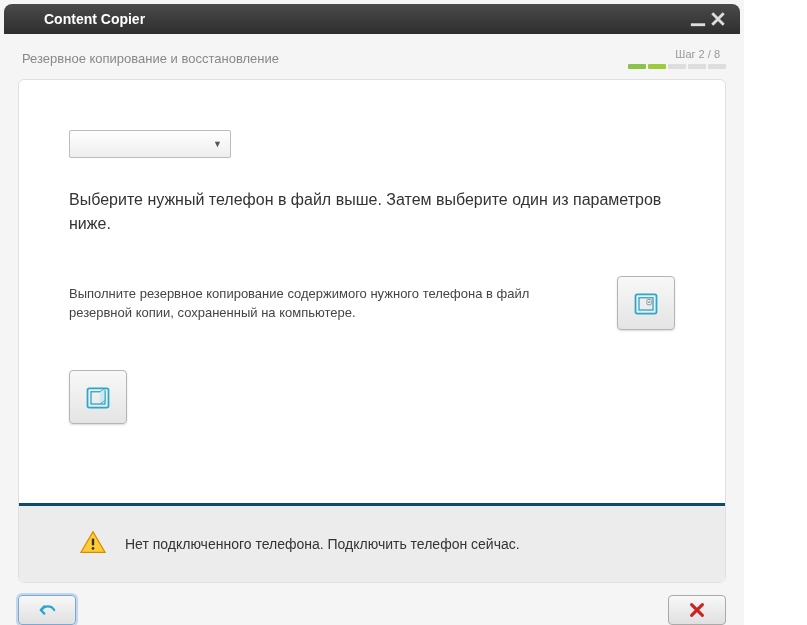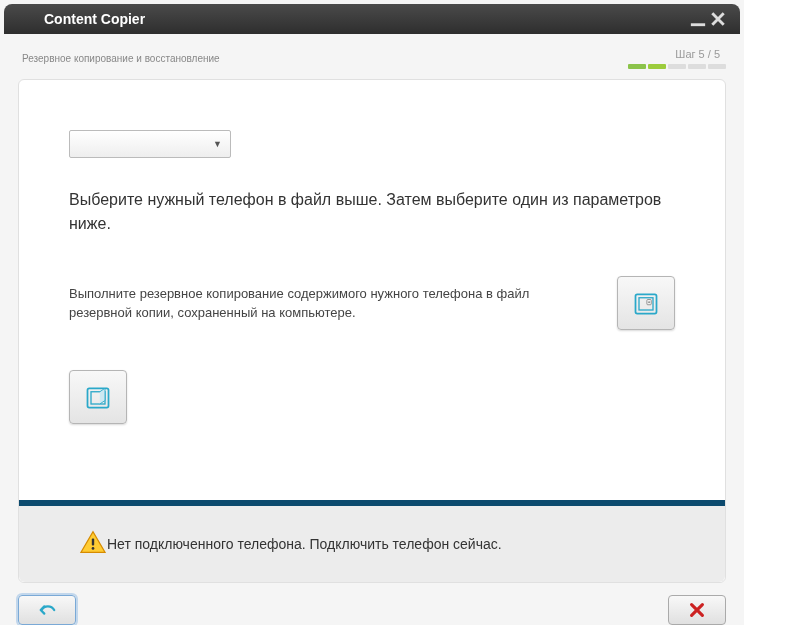--- a/index.html
+++ b/index.html
@@ -20,21 +20,21 @@
     .titlebar .title { font-size: 14px; font-weight: bold; flex: 1; }
     .titlebar .winbtn { width: 20px; height: 20px; display: flex; align-items: center; justify-content: center; cursor: pointer; color: #ddd; font-size: 14px; }
     
     .subheader {
       display: flex;
       align-items: center;
       justify-content: space-between;
       padding: 14px 18px 10px 22px;
       background: #f5f5f5;
     }
-    .subheader .subtitle { color: #888; font-size: 10px; }
+    .subheader .subtitle { color: #888; font-size: 13px; }
     .step-indicator { display: flex; align-items: center; flex-direction: column; gap: 4px; }
     .step-label { color: #999; font-size: 11px; align-self: flex-end; margin-right: 6px; }
     .steps { display: flex; gap: 2px; }
     .step-seg { width: 18px; height: 5px; background: #ddd; border-radius: 1px; }
     .step-seg.done { background: #8bc34a; }
     .step-seg.current { background: #9ccc3c; }
     
     .panel {
       margin: 0 18px 0 18px;
       background: #fff;
@@ -87,21 +87,22 @@
       cursor: pointer;
       box-shadow: 0 1px 2px rgba(0,0,0,0.15);
     }
     .action-btn svg { width: 28px; height: 28px; }
     
     .status-bar {
       background: #ececec;
       padding: 24px 60px;
       display: flex;
       align-items: center;
-      border-top: 6px solid #0c4a6e;
+      gap: 18px;
+      border-top: 3px solid #0c4a6e;
       border-radius: 0 0 6px 6px;
     }
     .status-bar .warn-icon svg { width: 28px; height: 24px; }
     .status-bar .status-text { color: #333; font-size: 14px; }
     
     .footer {
       padding: 12px 18px 0 18px;
       display: flex;
       justify-content: space-between;
     }
@@ -134,21 +135,21 @@
     <span class="winbtn">
       <svg viewBox="0 0 14 14">
           <path d="M3 3 L11 11 M11 3 L3 11" stroke="#ddd" stroke-width="2"></path>
         </svg>
     </span>
   </div>
 
   <div class="subheader">
     <span class="subtitle">Резервное копирование и восстановление</span>
     <div class="step-indicator">
-      <span class="step-label">Шаг 5 / 5</span>
+      <span class="step-label">Шаг 2 / 8</span>
       <div class="steps">
         <span class="step-seg done"></span>
         <span class="step-seg current"></span>
         <span class="step-seg"></span>
         <span class="step-seg"></span>
         <span class="step-seg"></span>
       </div>
     </div>
   </div>
 

